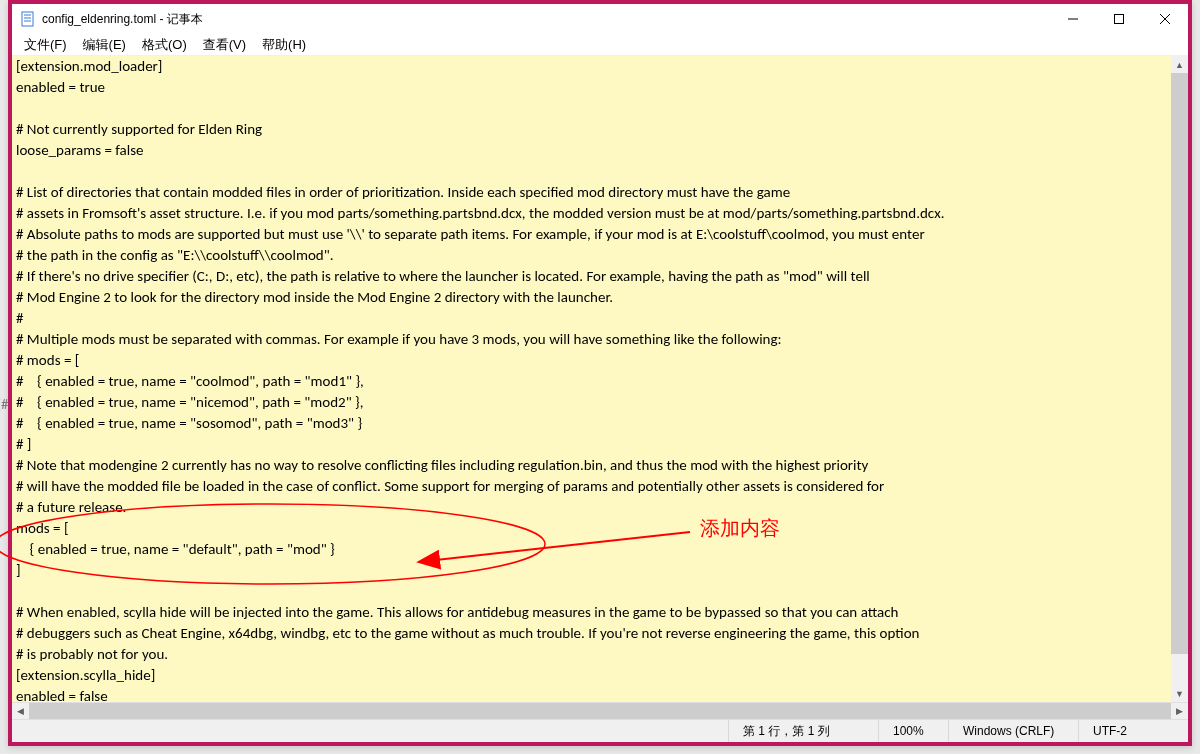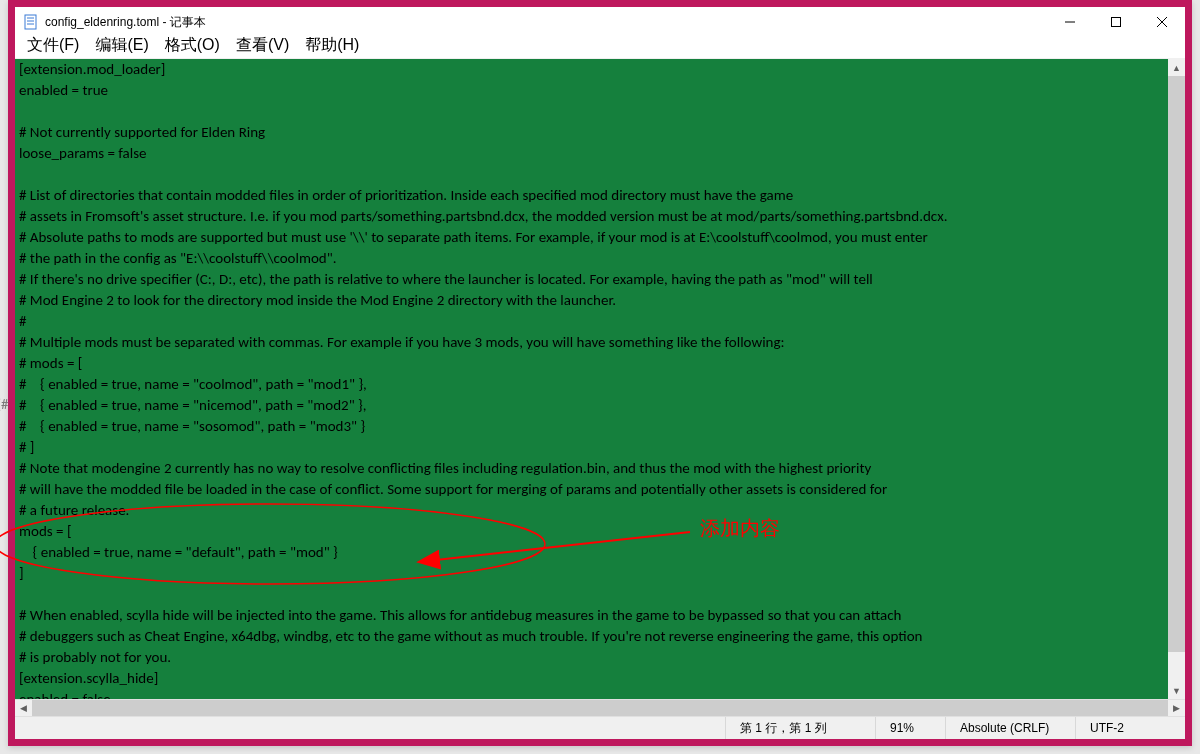--- a/index.html
+++ b/index.html
@@ -8,22 +8,22 @@
     width: 1200px;
     height: 754px;
     font-family: "Microsoft YaHei", "Segoe UI", Arial, sans-serif;
     background: #e8e8e8;
     overflow: hidden;
     position: relative;
   }
   .window {
     position: absolute;
     left: 8px; top: 0; right: 8px; bottom: 8px;
-    background: #15803d;
-    border: 7px solid #be185d;
+    background: #fef9c3;
+    border: 4px solid #be185d;
     display: flex;
     flex-direction: column;
     box-shadow: 0 2px 6px rgba(0,0,0,.15);
   }
   .titlebar {
     height: 30px;
     background: #fff;
     display: flex;
     align-items: center;
     padding-left: 8px;
@@ -43,23 +43,23 @@
     width: 46px; height: 30px;
     display: flex; align-items: center; justify-content: center;
     font-family: "Segoe UI Symbol", sans-serif;
     font-size: 10px;
     color: #000;
   }
 
   .menubar {
     height: 22px;
     display: flex;
-    align-items: flex-end;
+    align-items: center;
     padding: 0 4px;
-    font-size: 16px;
+    font-size: 13px;
     color: #000;
     border-bottom: 1px solid #f0f0f0;
     flex-shrink: 0;
     background: #fff;
   }
   .menubar .menuitem { padding: 2px 8px; }
 
   .content-wrap {
     flex: 1;
     position: relative;
@@ -245,22 +245,22 @@
       <div class="track">
           <div class="thumb"></div>
         </div>
       <div class="arrow">▶</div>
     </div>
   </div>
 
   <div class="statusbar">
     <div class="spacer"></div>
     <div class="cell first">第 1 行，第 1 列</div>
-    <div class="cell" style="min-width:70px">91%</div>
-    <div class="cell" style="min-width:130px">Absolute (CRLF)</div>
+    <div class="cell" style="min-width:70px">100%</div>
+    <div class="cell" style="min-width:130px">Windows (CRLF)</div>
     <div class="cell" style="min-width:110px">UTF-2</div>
   </div>
 
 </div>
 
 <span class="side-label">((#</span>
 
 <svg class="overlay" width="1200" height="754">
   <defs>
     <marker id="arrowhead" markerWidth="12" markerHeight="10" refX="2" refY="5" orient="auto">

